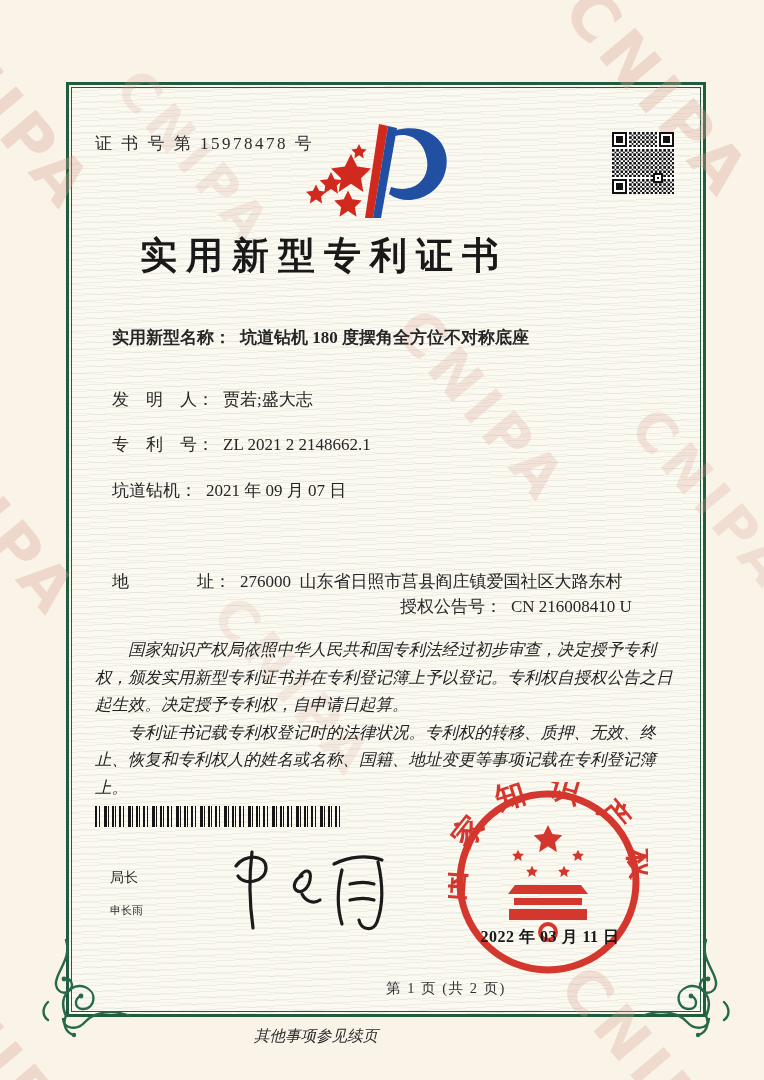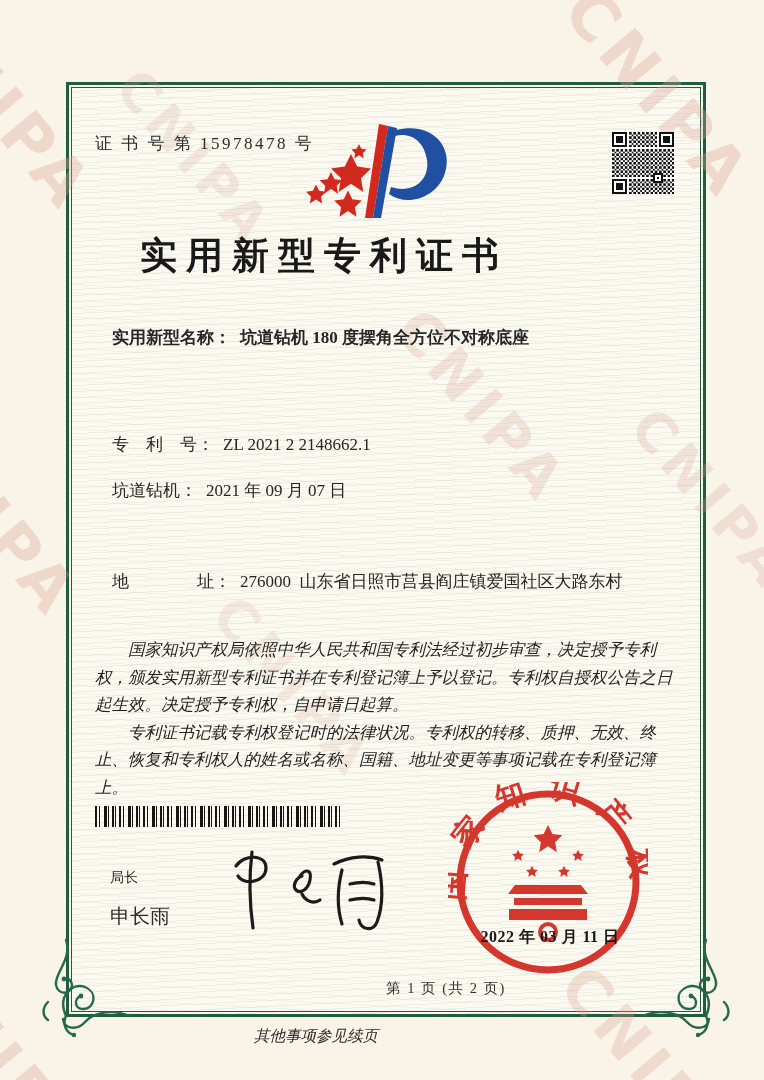--- a/index.html
+++ b/index.html
@@ -71,21 +71,21 @@
     left:95px;top:806px;width:248px;height:21px;
     background-image:repeating-linear-gradient(90deg,
       #151515 0 2px, rgba(0,0,0,0) 2px 4px,
       #151515 4px 5px, rgba(0,0,0,0) 5px 9px,
       #151515 9px 12px, rgba(0,0,0,0) 12px 13px,
       #151515 13px 14px, rgba(0,0,0,0) 14px 17px,
       #151515 17px 19px, rgba(0,0,0,0) 19px 20px,
       #151515 20px 21px, rgba(0,0,0,0) 21px 24px);
   }
   .signer-title{left:110px;top:869px;font-size:14px;font-family:"Liberation Sans","DejaVu Sans",sans-serif;color:#2c2c2c;}
-  .signer-name{left:110px;top:903px;font-size:20px;font-family:"Liberation Sans","DejaVu Sans",sans-serif;color:#2c2c2c;}
+  .signer-name{left:110px;top:903px;font-size:11px;font-family:"Liberation Sans","DejaVu Sans",sans-serif;color:#2c2c2c;}
   .sig{left:222px;top:842px;}
   .seal{left:448px;top:782px;opacity:0.93;}
   .seal-date{
     left:468px;top:927px;width:164px;text-align:center;
     font-size:16px;font-weight:bold;color:#181818;letter-spacing:0.5px;z-index:4;
   }
   .page-ind{left:66px;top:979px;width:760px;text-align:center;font-size:14.5px;letter-spacing:1.5px;color:#333;}
   .cont-note{left:0;top:1026px;width:632px;text-align:center;font-size:15.5px;font-style:italic;color:#2a2a2a;}
 </style>
 </head>
@@ -175,28 +175,34 @@
     <rect x="19" y="19" width="5" height="5" fill="#111"></rect>
       <rect x="20" y="20" width="3" height="3" fill="#fff"></rect>
       <rect x="21" y="21" width="1" height="1" fill="#111"></rect>
   </svg>
 
   <div class="abs title">实用新型专利证书</div>
 
   <div class="abs row r0">
     <span class="lbl">实用新型名称：</span><span class="val">坑道钻机 180 度摆角全方位不对称底座</span>
   </div>
+  <div class="abs row r1">
+    <span class="lbl">发　明　人：</span><span class="val">贾若;盛大志</span>
+  </div>
   <div class="abs row r2">
     <span class="lbl">专　利　号：</span><span class="val">ZL 2021 2 2148662.1</span>
   </div>
   <div class="abs row r3">
     <span class="lbl">坑道钻机：</span><span class="val">2021 年 09 月 07 日</span>
   </div>
   <div class="abs row r5">
     <span class="lbl">地　　　　址：</span><span class="val">276000  山东省日照市莒县阎庄镇爱国社区大路东村</span>
+  </div>
+  <div class="abs grant-no">
+    <span class="lbl">授权公告号：</span><span class="val">CN 216008410 U</span>
   </div>
 
   <div class="abs body-text">
     <p>国家知识产权局依照中华人民共和国专利法经过初步审查，决定授予专利权，颁发实用新型专利证书并在专利登记簿上予以登记。专利权自授权公告之日起生效。决定授予专利权，自申请日起算。</p>
     <p>专利证书记载专利权登记时的法律状况。专利权的转移、质押、无效、终止、恢复和专利权人的姓名或名称、国籍、地址变更等事项记载在专利登记簿上。</p>
   </div>
 
   <div class="abs barcode"></div>
 
   <div class="abs signer-title">局长</div>

